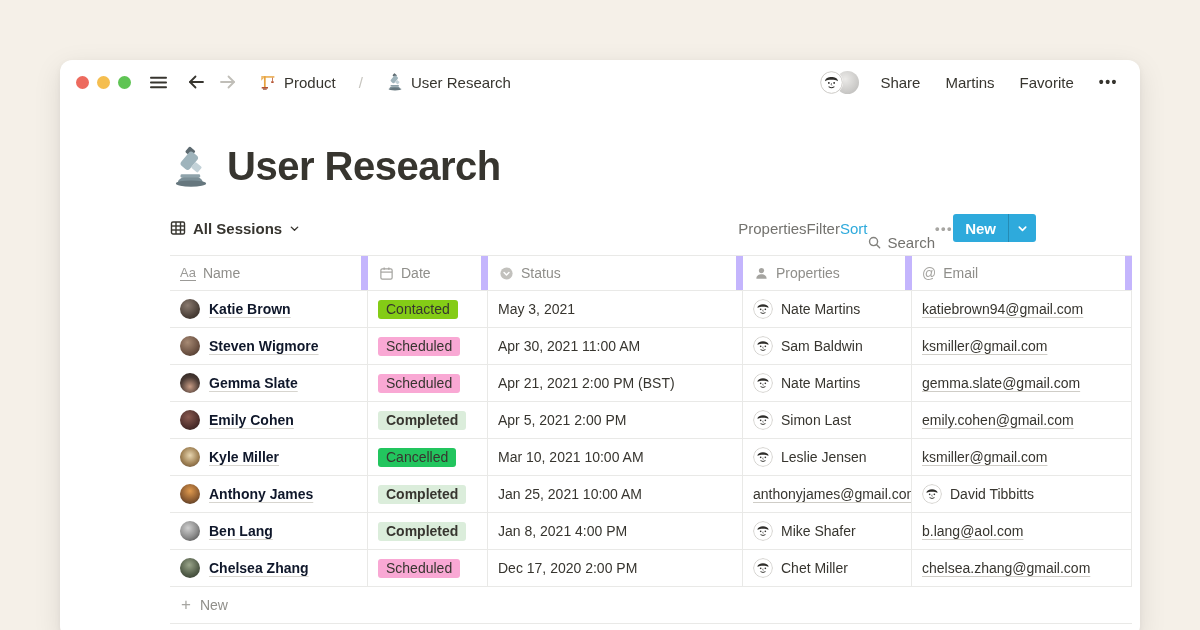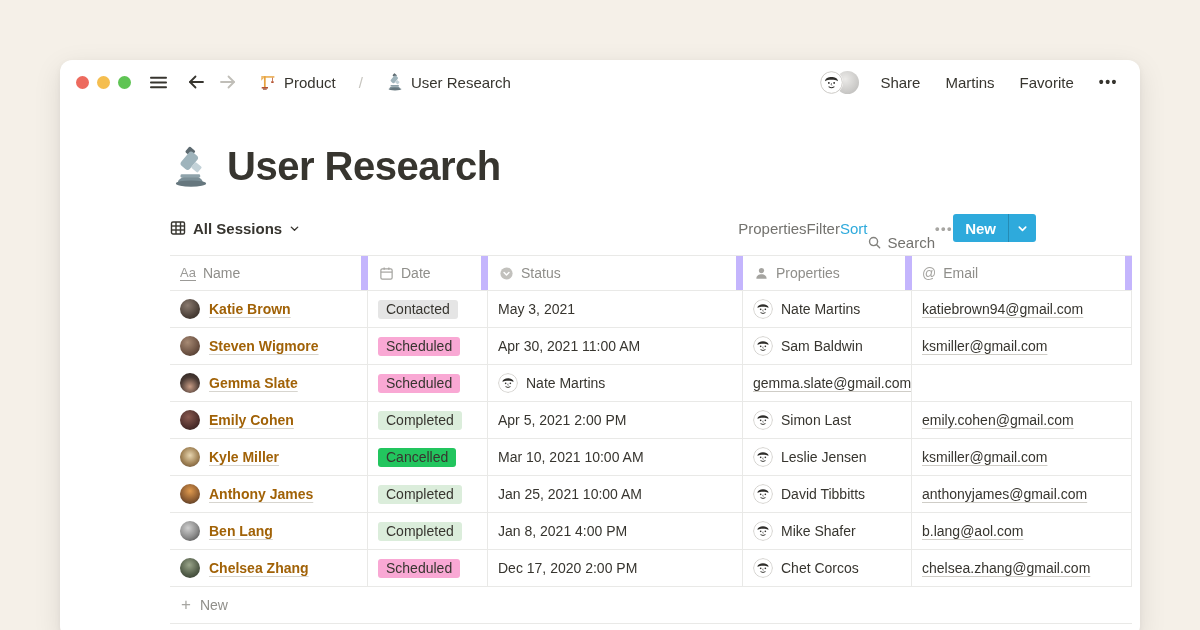--- a/index.html
+++ b/index.html
@@ -60,27 +60,27 @@
   .pavatar { width:20px; height:20px; border-radius:50%; flex:none; margin-right:9px; }
   .av0 { background:radial-gradient(circle at 38% 32%, #8a7a6f, #4b4038 62%, #2e2722); }
   .av1 { background:radial-gradient(circle at 38% 32%, #a78a74, #6b5142 60%, #3f2f26); }
   .av2 { background:radial-gradient(circle at 50% 68%, #c79b84, #4a3a34 55%, #241d1a); }
   .av3 { background:radial-gradient(circle at 42% 35%, #8a5a50, #4e2f2c 60%, #2a1a19); }
   .av4 { background:radial-gradient(circle at 50% 42%, #e8d6b0, #a08255 55%, #5c452f); }
   .av5 { background:radial-gradient(circle at 50% 35%, #e09a4e, #8a5a30 58%, #3c2d22); }
   .av6 { background:radial-gradient(circle at 40% 35%, #cfcfcf, #8a8a8a 55%, #3d3d3d); }
   .av7 { background:radial-gradient(circle at 46% 35%, #9aa58a, #55604b 55%, #2c3328); }
 
-  .name-link { font-weight:700; color:#a16207; text-decoration:underline; text-decoration-color:#D7D5CF; text-underline-offset:3px; cursor:pointer; }
+  .name-link { font-weight:700; color:#0f172a; text-decoration:underline; text-decoration-color:#D7D5CF; text-underline-offset:3px; cursor:pointer; }
   .email-link { color:#37352F; text-decoration:underline; text-decoration-color:#CFCDC7; text-underline-offset:3px; cursor:pointer; }
 
   .badge { padding:2px 8px 3px; border-radius:3px; line-height:1; font-size:14px; color:#37352F; }
-  .badge-gray { background:#e5e5e5; }
+  .badge-gray { background:#84cc16; }
   .badge-blue { background:#f9a8d4; }
-  .badge-green { background:#DBEDDB; }
+  .badge-green { background:#DBEDDB;font-weight:bold; }
   .badge-red { background:#22c55e; }
 
   .favatar { width:20px; height:20px; border-radius:50%; flex:none; margin-right:8px; overflow:hidden; background:#fff; }
 
   .tfoot { height:37px; border-bottom:1px solid #E9E9E7; grid-template-columns:962px; }
   .newrow { display:flex; align-items:center; gap:9px; padding:0 11px; color:#908F8A; cursor:pointer; }
   .plus { font-size:17px; color:#A7A6A2; }
   svg { display:block; }
 </style>
 </head>
@@ -316,20 +316,23 @@
     </div>
     <div class="trow">
       <div class="cell">
           <span class="pavatar av2"></span>
           <span class="name-link">Gemma Slate</span>
         </div>
       <div class="cell">
           <span class="badge badge-blue">Scheduled</span>
         </div>
       <div class="cell">
+          <span>Apr 21, 2021 2:00 PM (BST)</span>
+        </div>
+      <div class="cell">
           <span class="favatar">
             <svg viewBox="0 0 24 24" width="100%" height="100%">
               <circle cx="12" cy="12" r="11.3" fill="#ffffff" stroke="#c9c7c2" stroke-width="1"></circle>
               <path d="M5.2 10.6 C5.8 4.9 18.2 4.9 18.8 10.6 C15.4 8.8 8.6 8.8 5.2 10.6 Z" fill="#2f2e2b"></path>
               <circle cx="9.2" cy="12.4" r="1" fill="#2f2e2b"></circle>
               <circle cx="14.8" cy="12.4" r="1" fill="#2f2e2b"></circle>
               <path d="M12 12.8 q-0.7 1.9 0.4 2.3" stroke="#2f2e2b" stroke-width="0.8" fill="none"></path>
               <path d="M9.4 16.6 q2.6 1.9 5.2 0" stroke="#2f2e2b" stroke-width="1.1" fill="none" stroke-linecap="round"></path>
             </svg>
           </span>
@@ -400,34 +403,34 @@
           <span class="pavatar av5"></span>
           <span class="name-link">Anthony James</span>
         </div>
       <div class="cell">
           <span class="badge badge-green">Completed</span>
         </div>
       <div class="cell">
           <span>Jan 25, 2021 10:00 AM</span>
         </div>
       <div class="cell">
+          <span class="email-link">anthonyjames@gmail.com</span>
+        </div>
+      <div class="cell">
           <span class="favatar">
             <svg viewBox="0 0 24 24" width="100%" height="100%">
               <circle cx="12" cy="12" r="11.3" fill="#ffffff" stroke="#c9c7c2" stroke-width="1"></circle>
               <path d="M5.2 10.6 C5.8 4.9 18.2 4.9 18.8 10.6 C15.4 8.8 8.6 8.8 5.2 10.6 Z" fill="#2f2e2b"></path>
               <circle cx="9.2" cy="12.4" r="1" fill="#2f2e2b"></circle>
               <circle cx="14.8" cy="12.4" r="1" fill="#2f2e2b"></circle>
               <path d="M12 12.8 q-0.7 1.9 0.4 2.3" stroke="#2f2e2b" stroke-width="0.8" fill="none"></path>
               <path d="M9.4 16.6 q2.6 1.9 5.2 0" stroke="#2f2e2b" stroke-width="1.1" fill="none" stroke-linecap="round"></path>
             </svg>
           </span>
           <span>David Tibbitts</span>
-        </div>
-      <div class="cell">
-          <span class="email-link">anthonyjames@gmail.com</span>
         </div>
     </div>
     <div class="trow">
       <div class="cell">
           <span class="pavatar av6"></span>
           <span class="name-link">Ben Lang</span>
         </div>
       <div class="cell">
           <span class="badge badge-green">Completed</span>
         </div>
@@ -466,21 +469,21 @@
           <span class="favatar">
             <svg viewBox="0 0 24 24" width="100%" height="100%">
               <circle cx="12" cy="12" r="11.3" fill="#ffffff" stroke="#c9c7c2" stroke-width="1"></circle>
               <path d="M5.2 10.6 C5.8 4.9 18.2 4.9 18.8 10.6 C15.4 8.8 8.6 8.8 5.2 10.6 Z" fill="#2f2e2b"></path>
               <circle cx="9.2" cy="12.4" r="1" fill="#2f2e2b"></circle>
               <circle cx="14.8" cy="12.4" r="1" fill="#2f2e2b"></circle>
               <path d="M12 12.8 q-0.7 1.9 0.4 2.3" stroke="#2f2e2b" stroke-width="0.8" fill="none"></path>
               <path d="M9.4 16.6 q2.6 1.9 5.2 0" stroke="#2f2e2b" stroke-width="1.1" fill="none" stroke-linecap="round"></path>
             </svg>
           </span>
-          <span>Chet Corcos</span>
+          <span>Chet Miller</span>
         </div>
       <div class="cell">
           <span class="email-link">chelsea.zhang@gmail.com</span>
         </div>
     </div>
 
     <div class="tfoot">
       <div class="newrow">
         <span class="plus">+</span>
         <span>New</span>

